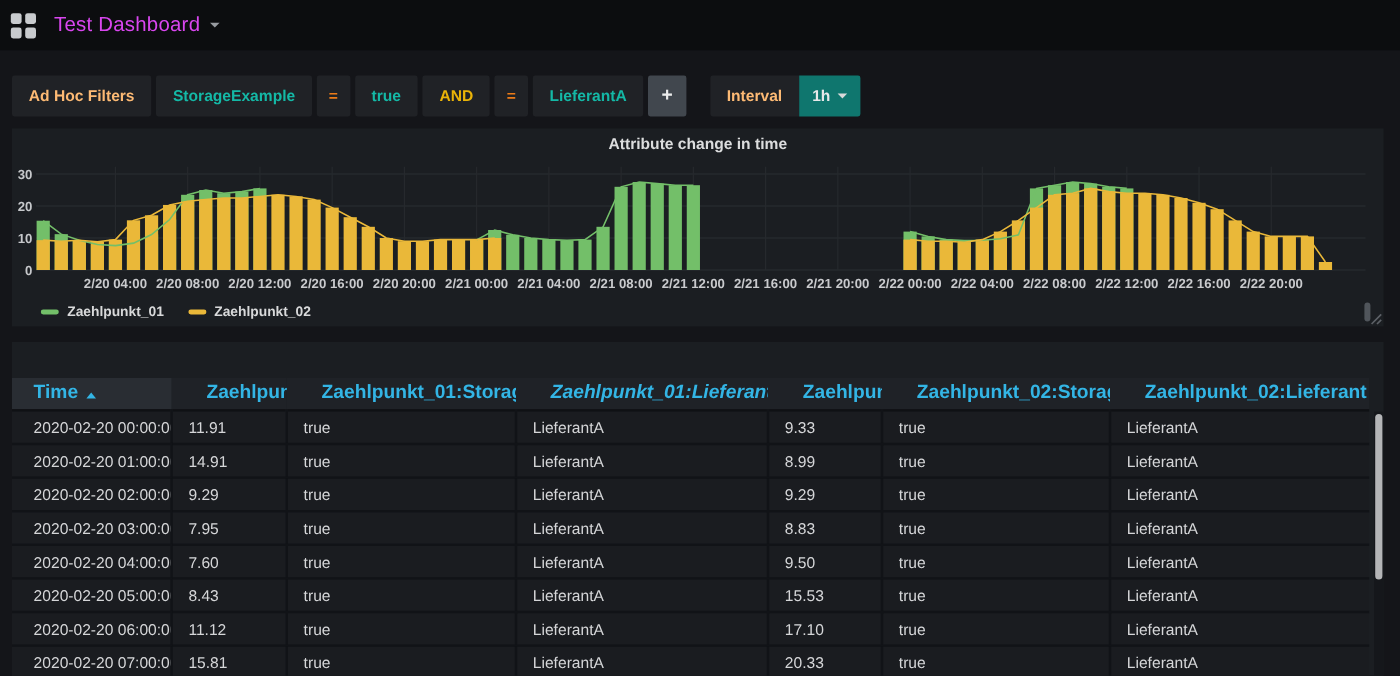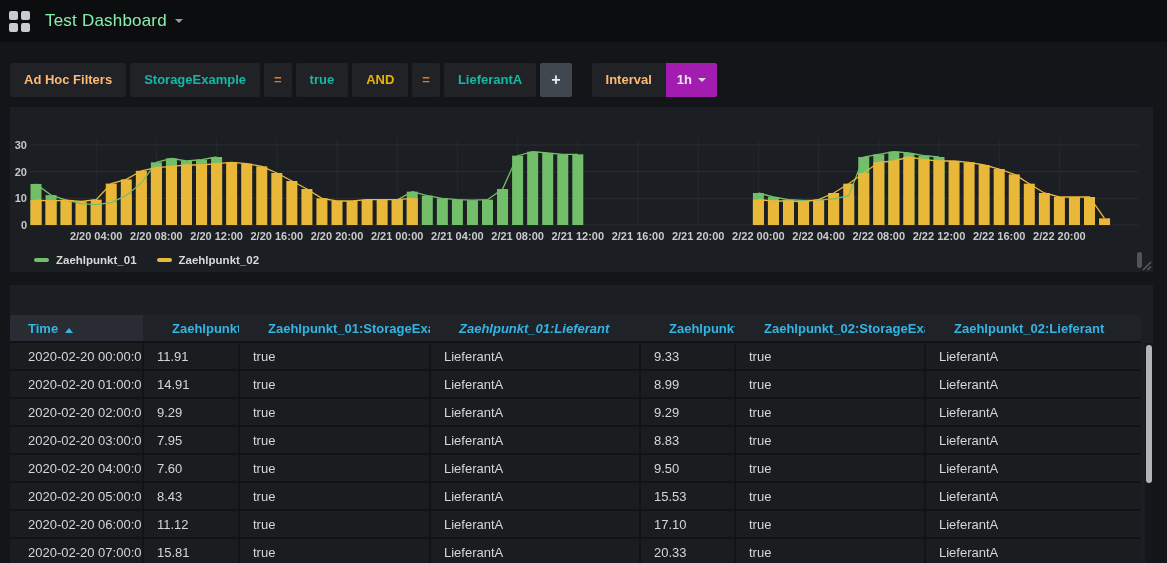--- a/index.html
+++ b/index.html
@@ -6,36 +6,36 @@
   html,body { width:1167px; height:563px; overflow:hidden; background:#141519;
     font-family:"Liberation Sans", sans-serif; }
 
   
   .nav { position:absolute; top:0; left:0; width:1167px; height:42px; background:#0c0d0f;
          display:flex; align-items:center; padding-left:9px; }
   .grid-icon { display:grid; grid-template-columns:9px 9px; grid-template-rows:9px 9px;
                gap:3px; cursor:pointer; }
   .grid-icon span { background:#c9cbce; border-radius:2px; }
   .nav-title-btn { display:flex; align-items:center; margin-left:15px; cursor:pointer; }
-  .nav-title { color:#86efac; font-size:17px; font-weight:500; letter-spacing:.2px; }
+  .nav-title { color:#d946ef; font-size:17px; font-weight:500; letter-spacing:.2px; }
   .caret { width:0; height:0; border-left:4px solid transparent; border-right:4px solid transparent;
            border-top:4px solid #989ba0; display:inline-block; margin-left:8px; }
 
   
   .filters { position:absolute; top:63px; left:10px; display:flex; align-items:center; }
   .chip { height:34px; line-height:34px; background:#202226; color:#14b8a6; font-size:13px;
           font-weight:600; padding:0 14px; border-radius:2px; margin-right:4px; white-space:nowrap; }
   .chip.teal   { color:#fdba74; }
   .chip.orange { color:#eb7b18; padding:0 10px; }
   .chip.blue   { color:#eab308; }
   .chip.plus   { background:#41474e; color:#eceded; font-size:16px; font-weight:700; padding:0 11px; cursor:pointer; }
   .chip.clickable { cursor:pointer; }
   .interval-group { display:flex; margin-left:16px; }
   .interval-group .chip { margin-right:0; border-radius:2px 0 0 2px; }
-  .interval-value { height:34px; line-height:34px; background:#a21caf; color:#e8e9ea;
+  .interval-value { height:34px; line-height:34px; background:#0f766e; color:#e8e9ea;
                     font-size:13px; font-weight:600; padding:0 11px; border-radius:0 2px 2px 0;
                     display:flex; align-items:center; cursor:pointer; }
   .interval-value .caret { border-top-color:#d8d9da; margin-left:6px; }
 
   
   .panel { position:absolute; left:10px; width:1143px; background:#1b1e22; overflow:hidden; }
   .chart-panel { top:107px; height:165px; }
   .table-panel { top:285px; height:278px; }
   .panel-title { position:absolute; top:5px; left:0; width:100%; text-align:center;
                  color:#dcddde; font-size:13px; font-weight:700; cursor:pointer; }
@@ -46,21 +46,21 @@
             font-size:11.5px; font-weight:600; color:#d8d9da; }
   .legend-item { display:flex; align-items:center; margin-right:20px; cursor:pointer; }
   .legend-dash { width:15px; height:4px; border-radius:2px; margin-right:7px; }
   .chart-scrollbar { position:absolute; right:11px; bottom:4px; width:5px; height:16px;
                      background:#50555b; border-radius:3px; }
   .resize-handle { position:absolute; right:1px; bottom:1px; cursor:nwse-resize; }
 
   
   .table-wrap { position:absolute; top:30px; left:0; width:1131px; }
   table { border-collapse:collapse; table-layout:fixed; width:1131px; }
-  th { text-align:left; color:#33b5e5; font-size:13px; font-weight:600; background:#1f2227;
+  th { text-align:left; color:#33b5e5; font-size:16px; font-weight:600; background:#1f2227;
        height:27px; padding:0 0 0 29px; cursor:pointer; white-space:nowrap; overflow:hidden; }
   th.sorted { background:#292d33; }
   th:first-child, td:first-child { padding-left:18px; }
   .sort-arrow { width:0; height:0; border-left:4px solid transparent; border-right:4px solid transparent;
                 border-bottom:5px solid #33b5e5; display:inline-block; margin-left:7px; }
   tbody tr { background:#1a1c20; }
   td { height:28px; font-size:13px; color:#d5d6d8; padding-left:13px; border-bottom:2px solid #111317;
        border-right:2px solid #111317; white-space:nowrap; overflow:hidden; }
   td:last-child { border-right:none; }
   thead tr { border-bottom:2px solid #0f1114; }
@@ -234,20 +234,21 @@
       <rect x="998.75" y="67.33333333333334" width="11" height="50.66666666666666" fill="#eab839"></rect>
       <rect x="1013.8000000000001" y="76.66666666666667" width="11" height="41.33333333333333" fill="#eab839"></rect>
       <rect x="1028.85" y="86" width="11" height="32" fill="#eab839"></rect>
       <rect x="1043.9" y="90" width="11" height="28" fill="#eab839"></rect>
       <rect x="1058.95" y="90" width="11" height="28" fill="#eab839"></rect>
       <rect x="1074" y="90" width="11" height="28" fill="#eab839"></rect>
       <rect x="1089.05" y="111.33333333333333" width="11" height="6.666666666666671" fill="#eab839"></rect>
       <path d="M26.0 76.9 L41.0 88.1 L56.1 93.2 L71.2 96.7 L86.2 97.7 L101.3 95.6 L116.3 88.4 L131.4 75.9 L146.4 55.3 L161.5 51.3 L176.5 54.0 L191.6 52.7 L206.6 50.0 M387.2 92.9 L402.3 84.7 L417.3 88.7 L432.4 91.3 L447.4 92.7 L462.5 93.2 L477.5 92.7 L492.6 82.0 L507.6 48.7 L522.7 44.7 L537.7 46.0 L552.8 47.3 L567.8 47.3 M748.4 86.0 L763.5 90.0 L778.5 92.7 L793.6 93.5 L808.6 93.2 L823.7 91.9 L838.7 88.7 L853.8 50.0 L868.8 47.3 L883.9 44.7 L898.9 46.0 L914.0 48.7 L929.0 50.0 " stroke="#73bf69" stroke-width="1.3" fill="none"></path>
       <path d="M26.0 93.1 L41.0 94.0 L56.1 93.2 L71.2 94.5 L86.2 92.7 L101.3 76.6 L116.3 72.4 L131.4 63.8 L146.4 60.7 L161.5 59.3 L176.5 58.0 L191.6 58.0 L206.6 56.7 L221.7 55.3 L236.7 56.7 L251.8 59.3 L266.8 66.0 L281.9 74.0 L296.9 82.0 L311.9 91.3 L327.0 94.0 L342.1 94.0 L357.1 92.7 L372.2 92.7 L387.2 92.7 L402.3 91.3 M748.4 92.7 L763.5 94.0 L778.5 94.0 L793.6 94.8 L808.6 92.7 L823.7 86.0 L838.7 76.7 L853.8 66.0 L868.8 55.3 L883.9 54.0 L898.9 50.0 L914.0 52.7 L929.0 54.0 L944.1 54.0 L959.1 55.3 L974.2 58.0 L989.2 62.0 L1004.3 67.3 L1019.3 76.7 L1034.3 86.0 L1049.4 90.0 L1064.5 90.0 L1079.5 90.0 L1094.5 111.3 " stroke="#eab839" stroke-width="1.3" fill="none"></path>
     </svg>
+  <div class="panel-title">Attribute change in time</div>
   <div class="legend" id="legend">
       <div class="legend-item">
         <span class="legend-dash" style="background: rgb(115, 191, 105);"></span>
         <span>Zaehlpunkt_01</span>
       </div>
       <div class="legend-item">
         <span class="legend-dash" style="background: rgb(234, 184, 57);"></span>
         <span>Zaehlpunkt_02</span>
       </div>
     </div>

